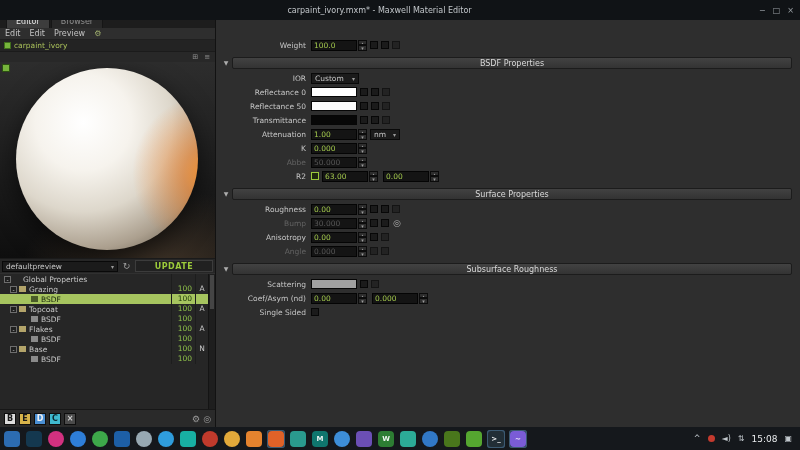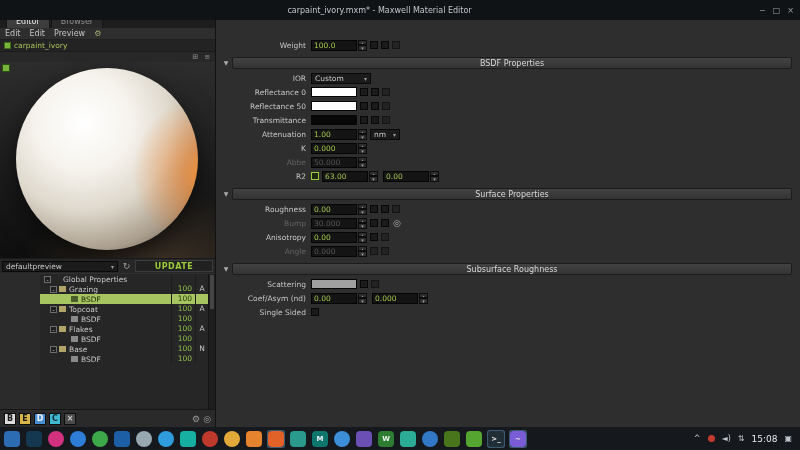--- a/index.html
+++ b/index.html
@@ -35,21 +35,21 @@
       radial-gradient(circle at 108% 58%, rgba(255,148,40,.95) 0%, rgba(240,120,24,.55) 13%, rgba(140,70,12,0) 36%),
       radial-gradient(circle at 37% 30%, #ffffff 0%, #f6f3ed 28%, #ddd7cb 52%, #ab9f8e 74%, #6b6152 90%, #3c352b 100%);
      box-shadow:0 8px 26px rgba(0,0,0,.6); }
   .pvnode { position:absolute; left:2px; top:2px; width:8px; height:8px; background:#76b43c; border:1px solid #2c4f12; }
   .pvctrl { height:15px; background:#262626; border-top:1px solid #1a1a1a; display:flex; align-items:center; gap:2px; padding:0 2px; }
   .dd { background:#1b1b1b; border:1px solid #090909; color:#c6c6c6; font-size:7.5px; height:11px; display:flex; align-items:center; justify-content:space-between; padding:0 3px; }
   .pv-dd { width:116px; }
   .refresh { width:13px; text-align:center; color:#9c9c9c; font-size:9px; }
   .updatebtn { flex:1; height:12px; background:#212121; border:1px solid #3c3c3c; color:#9ccb3b; font-size:8px; font-weight:bold; text-align:center; line-height:11px; letter-spacing:.5px; }
 
-  .treewrap { flex:1; position:relative; background:#262626; border-top:1px solid #303030; overflow:hidden;margin-left:40px; }
+  .treewrap { flex:1; position:relative; background:#262626; border-top:1px solid #303030; overflow:hidden; }
   .tree { position:absolute; left:0; top:0; right:7px; }
   .tree-row { height:10px; display:flex; align-items:center; font-size:7.5px; color:#c8c8c8; }
   .tree-row.selected { background:#a6c45f; color:#16240a; }
   .t-ind { display:inline-block; height:1px; flex:none; }
   .t-exp { width:7px; height:7px; border:1px solid #6e6e6e; background:#1f1f1f; color:#cfcfcf; font-size:6px; line-height:5px; text-align:center; margin:0 2px; flex:none; }
   .t-exp:empty { border:none; background:none; }
   .t-ico { width:7px; height:6px; margin-right:3px; flex:none; }
   .t-lbl { flex:1; white-space:nowrap; overflow:hidden; }
   .t-val { width:24px; flex:none; text-align:right; padding-right:3px; color:#8fc24a; border-left:1px solid #1d1d1d; height:10px; line-height:10px; }
   .selected .t-val { color:#1d3708; }
@@ -74,21 +74,21 @@
   .spin i { flex:1; background:#2d2d2d; border:1px solid #0b0b0b; color:#9c9c9c; font-size:5px; line-height:4px; text-align:center; overflow:hidden; }
   .mapbox { width:8px; height:8px; background:#1b1b1b; border:1px solid #070707; margin-left:3px; flex:none; }
   .mapbox.dim { background:#232323; border-color:#141414; }
   .cb { width:8px; height:8px; background:#1b1b1b; border:1px solid #070707; flex:none; }
   .cb.on { border-color:#9ccb3b; background:#20290f; margin-right:3px; }
   .swatch { width:46px; height:10px; border:1px solid #060606; flex:none; }
   .sect { display:flex; align-items:center; height:13px; margin:4px 0 2px; }
   .tri { width:12px; text-align:center; color:#adadad; font-size:6px; flex:none; }
   .sbar { flex:1; height:12px; margin-right:6px; background:linear-gradient(#424242,#333333); border:1px solid #1c1c1c; border-radius:2px; color:#dadada; font-size:8px; text-align:center; line-height:11px; }
   .unit-dd { width:30px; margin-left:3px; }
-  .ior-dd { width:60px; }
+  .ior-dd { width:48px; }
   .ffl { font-size:7.5px; color:#c6c6c6; margin-left:4px; }
   .circ { color:#a9a9a9; font-size:9px; margin-left:4px; }
   .ddc { color:#9a9a9a; font-size:6px; margin-left:3px; }
 
   
   .taskbar { position:absolute; left:0; top:427px; width:800px; height:23px; background:#15181c;
     display:flex; align-items:center; padding:0 3px; z-index:6; }
   .apps { display:flex; align-items:center; gap:4px; }
   .slot { padding:1px; border-radius:3px; flex:none; }
   .slot.active { background:#2c4153; box-shadow:inset 0 0 0 1px #3c5a72; }

